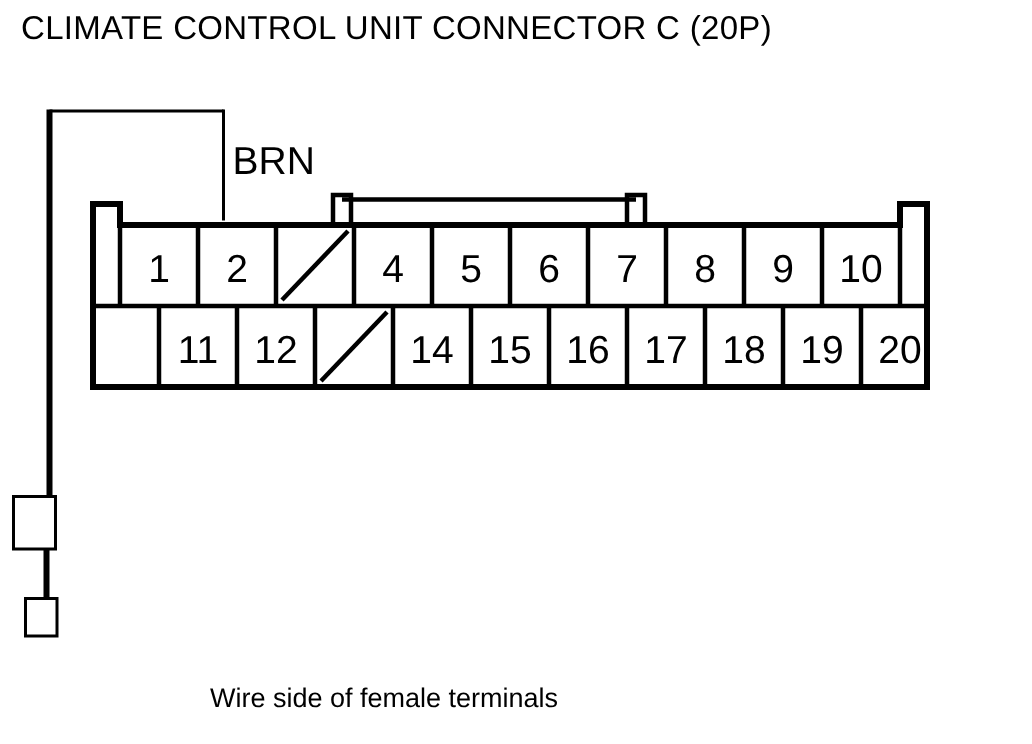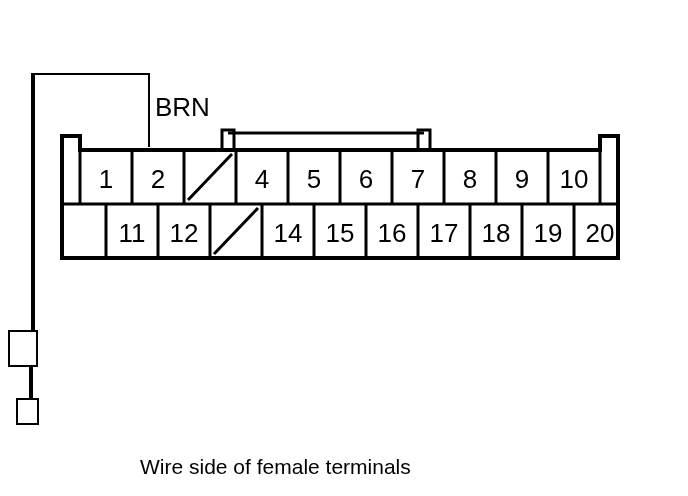--- a/index.html
+++ b/index.html
@@ -25,21 +25,21 @@
     font-size: 22px;
     letter-spacing: 0.2px;
     white-space: nowrap;
   }
 
   
   #caption {
     position: absolute;
     left: 140px;
     top: 455px;
-    font-size: 21px;
+    font-size: 18px;
     white-space: nowrap;
   }
 
   
   #brn-label {
     position: absolute;
     left: 155px;
     top: 92px;
     font-size: 26px;
     white-space: nowrap;
@@ -84,20 +84,21 @@
     font-size: 26px;
     text-anchor: middle;
     fill: #000;
   }
 </style>
 </head>
 <body>
 
 <div id="root">
 
+  <div id="title">CLIMATE CONTROL UNIT CONNECTOR C (20P)</div>
 
   <div class="wire-h-thin" style="left:33px; top:73px; width:116px;"></div>
 
   <div class="wire-v-thick" style="left:31px; top:73px; height:258px;"></div>
 
   <div class="wire-v-thin" style="left:148px; top:73px; height:74px;"></div>
 
   <div id="brn-label">BRN</div>
 
   <div class="term-box" style="left:8px; top:330px; width:30px; height:37px;"></div>

